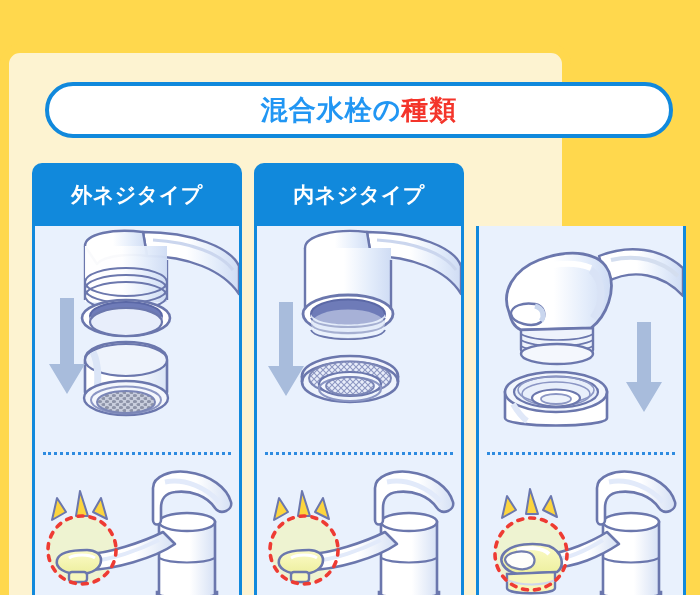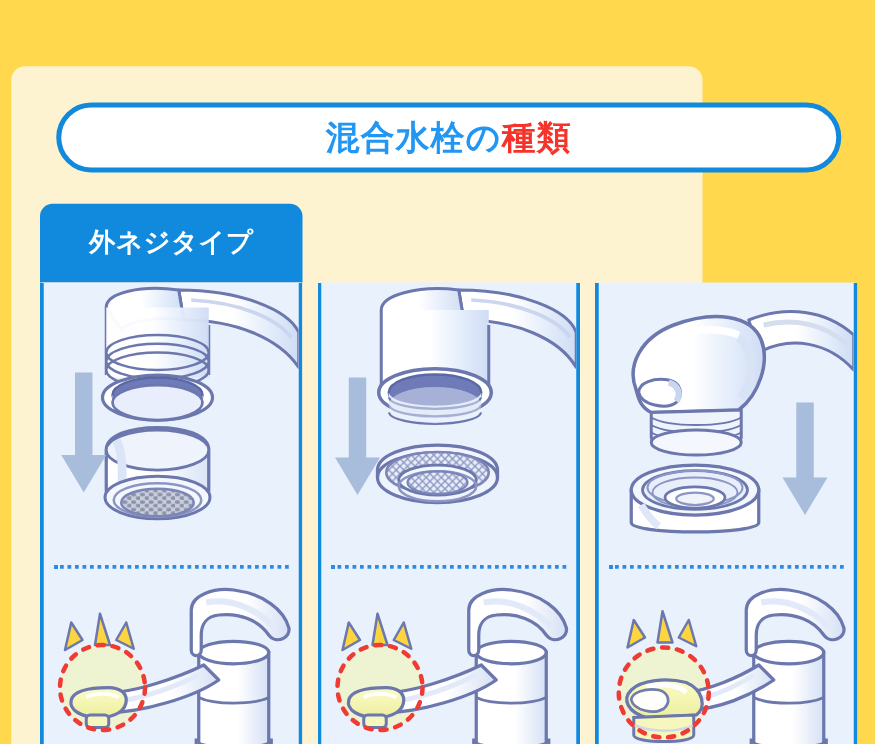--- a/index.html
+++ b/index.html
@@ -172,20 +172,23 @@
           <path d="M52 92 C38 92 24 94 22 102 C20 110 30 116 44 116 C58 116 66 110 66 102 C66 96 60 92 52 92 Z" fill="url(#tipg1)" stroke="#6B77AD" stroke-width="2.6"></path>
           <path d="M34 100 C40 96 54 96 60 100" fill="none" stroke="#ffffff" stroke-width="3"></path>
           <rect x="34" y="114" width="18" height="10" rx="3" fill="#F6F7BC" stroke="#6B77AD" stroke-width="2.4"></rect>
 
           <circle cx="47" cy="92" r="34" fill="none" stroke="#EE3B33" stroke-width="3.6" stroke-dasharray="5 7" stroke-linecap="round"></circle>
         </svg>
       </div>
     </div>
 
     <div class="card">
+      <div class="card-head">
+        <span class="card-head-label">内ネジタイプ</span>
+      </div>
       <div class="card-body">
 
         <svg class="panel-svg" width="204" height="226" viewBox="0 0 204 226">
           <defs>
             <pattern id="mesh2" width="6" height="6" patternUnits="userSpaceOnUse">
               <rect width="6" height="6" fill="#e8edfa"></rect>
               <path d="M0 0 L6 6 M6 0 L0 6" stroke="#8d97c2" stroke-width="1.1"></path>
             </pattern>
           </defs>
 

